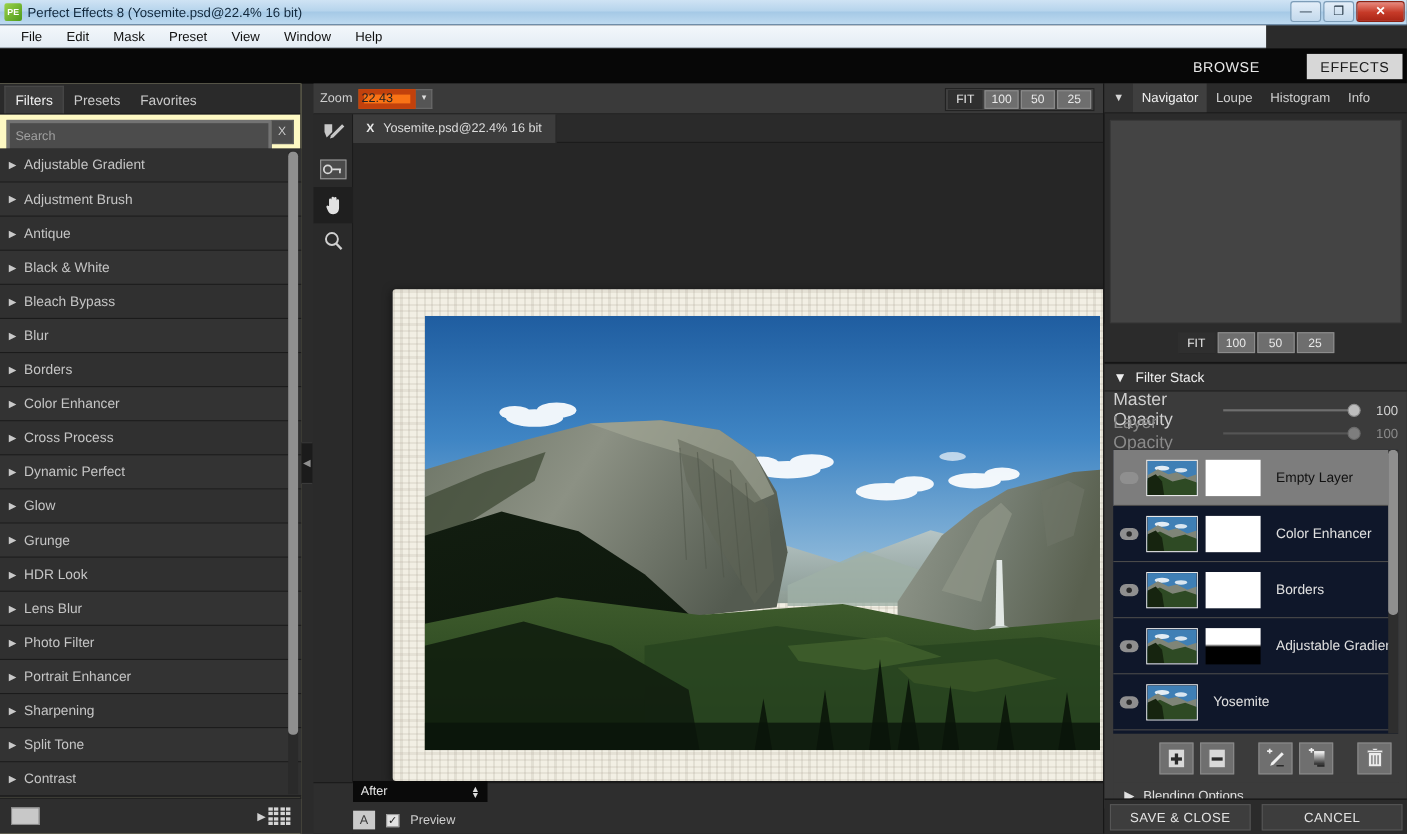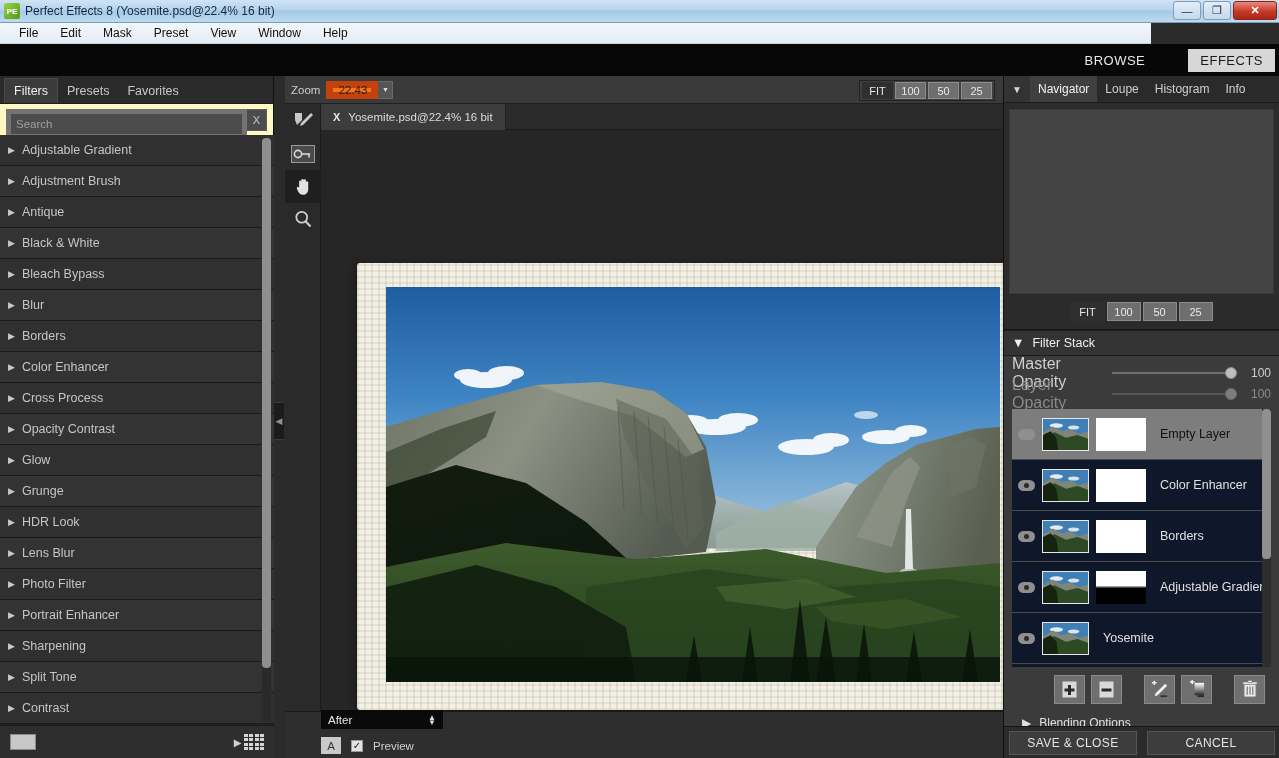--- a/index.html
+++ b/index.html
@@ -76,21 +76,21 @@
     height:28px; background:#2a2a2a; display:flex; align-items:flex-end;
     border-bottom:1px solid #1d1d1d; padding-left:4px;
   }
   .tab{ font-size:12.5px; padding:5px 9px 5px 9px; color:#c9c9c9; }
   .tab.active{ background:#3b3b3b; color:#f0f0f0; border-top:1px solid #4a4a4a;
                border-left:1px solid #4a4a4a; border-right:1px solid #4a4a4a;}
   .searchrow{
     height:22px; margin:5px 6px 4px 6px; display:flex;
   }
   .searchbox{
-    flex:1; background:#4c4c4c; border:5px solid #737373; height:30px;
+    flex:1; background:#4c4c4c; border:3px solid #737373; height:30px;
     font-size:11.5px; color:#a0a0a0; padding:0 5px; display:flex; align-items:center;
   }
   .searchclear{
     width:20px; height:22px; background:#4c4c4c; border:1px solid #5c5c5c; border-left:none;
     display:flex; align-items:center; justify-content:center; font-size:11px; color:#c9c9c9;
   }
   .filterlist{
     position:absolute; left:0; top:59px; width:274px; height:590px;
     overflow:hidden; background:#242424;
   }
@@ -139,22 +139,22 @@
     position:absolute; left:285px; top:76px; width:718px; height:682px;
     background:#2b2b2b;
   }
   .zoombar{
     height:28px; background:#3a3a3a; border-bottom:1px solid #1f1f1f;
     display:flex; align-items:center; padding-left:6px; position:relative;
   }
   .zoom-label{ font-size:11.5px; color:#cfcfcf; margin-right:6px; }
   .zoom-field{
     width:52px; height:18px; background:#f97316; color:#222; font-size:11.5px;
-    display:flex; align-items:center; justify-content:flex-end; padding-right:4px;
-    border:7px solid #c2410c;
+    display:flex; align-items:center; justify-content:flex-end; padding-right:16px;
+    border:5px solid #c2410c;
   }
   .zoom-drop{
     width:15px;height:18px;background:#555; border:1px solid #6a6a6a; border-left:none;
     display:flex;align-items:center;justify-content:center;font-size:7px;color:#ddd;
   }
   .zoom-presets{
     position:absolute; right:8px; top:4px; display:flex;
     background:#3f3f3f; border:1px solid #222; padding:1px;
   }
   .zp{
@@ -396,21 +396,21 @@
       <div class="filter-row">
         <span class="tri">▶</span>
         <span>Color Enhancer</span>
         </div>
       <div class="filter-row">
         <span class="tri">▶</span>
         <span>Cross Process</span>
         </div>
       <div class="filter-row">
         <span class="tri">▶</span>
-        <span>Opacity Contrast</span>
+        <span>Dynamic Perfect</span>
         </div>
       <div class="filter-row">
         <span class="tri">▶</span>
         <span>Glow</span>
         </div>
       <div class="filter-row">
         <span class="tri">▶</span>
         <span>Grunge</span>
         </div>
       <div class="filter-row">

